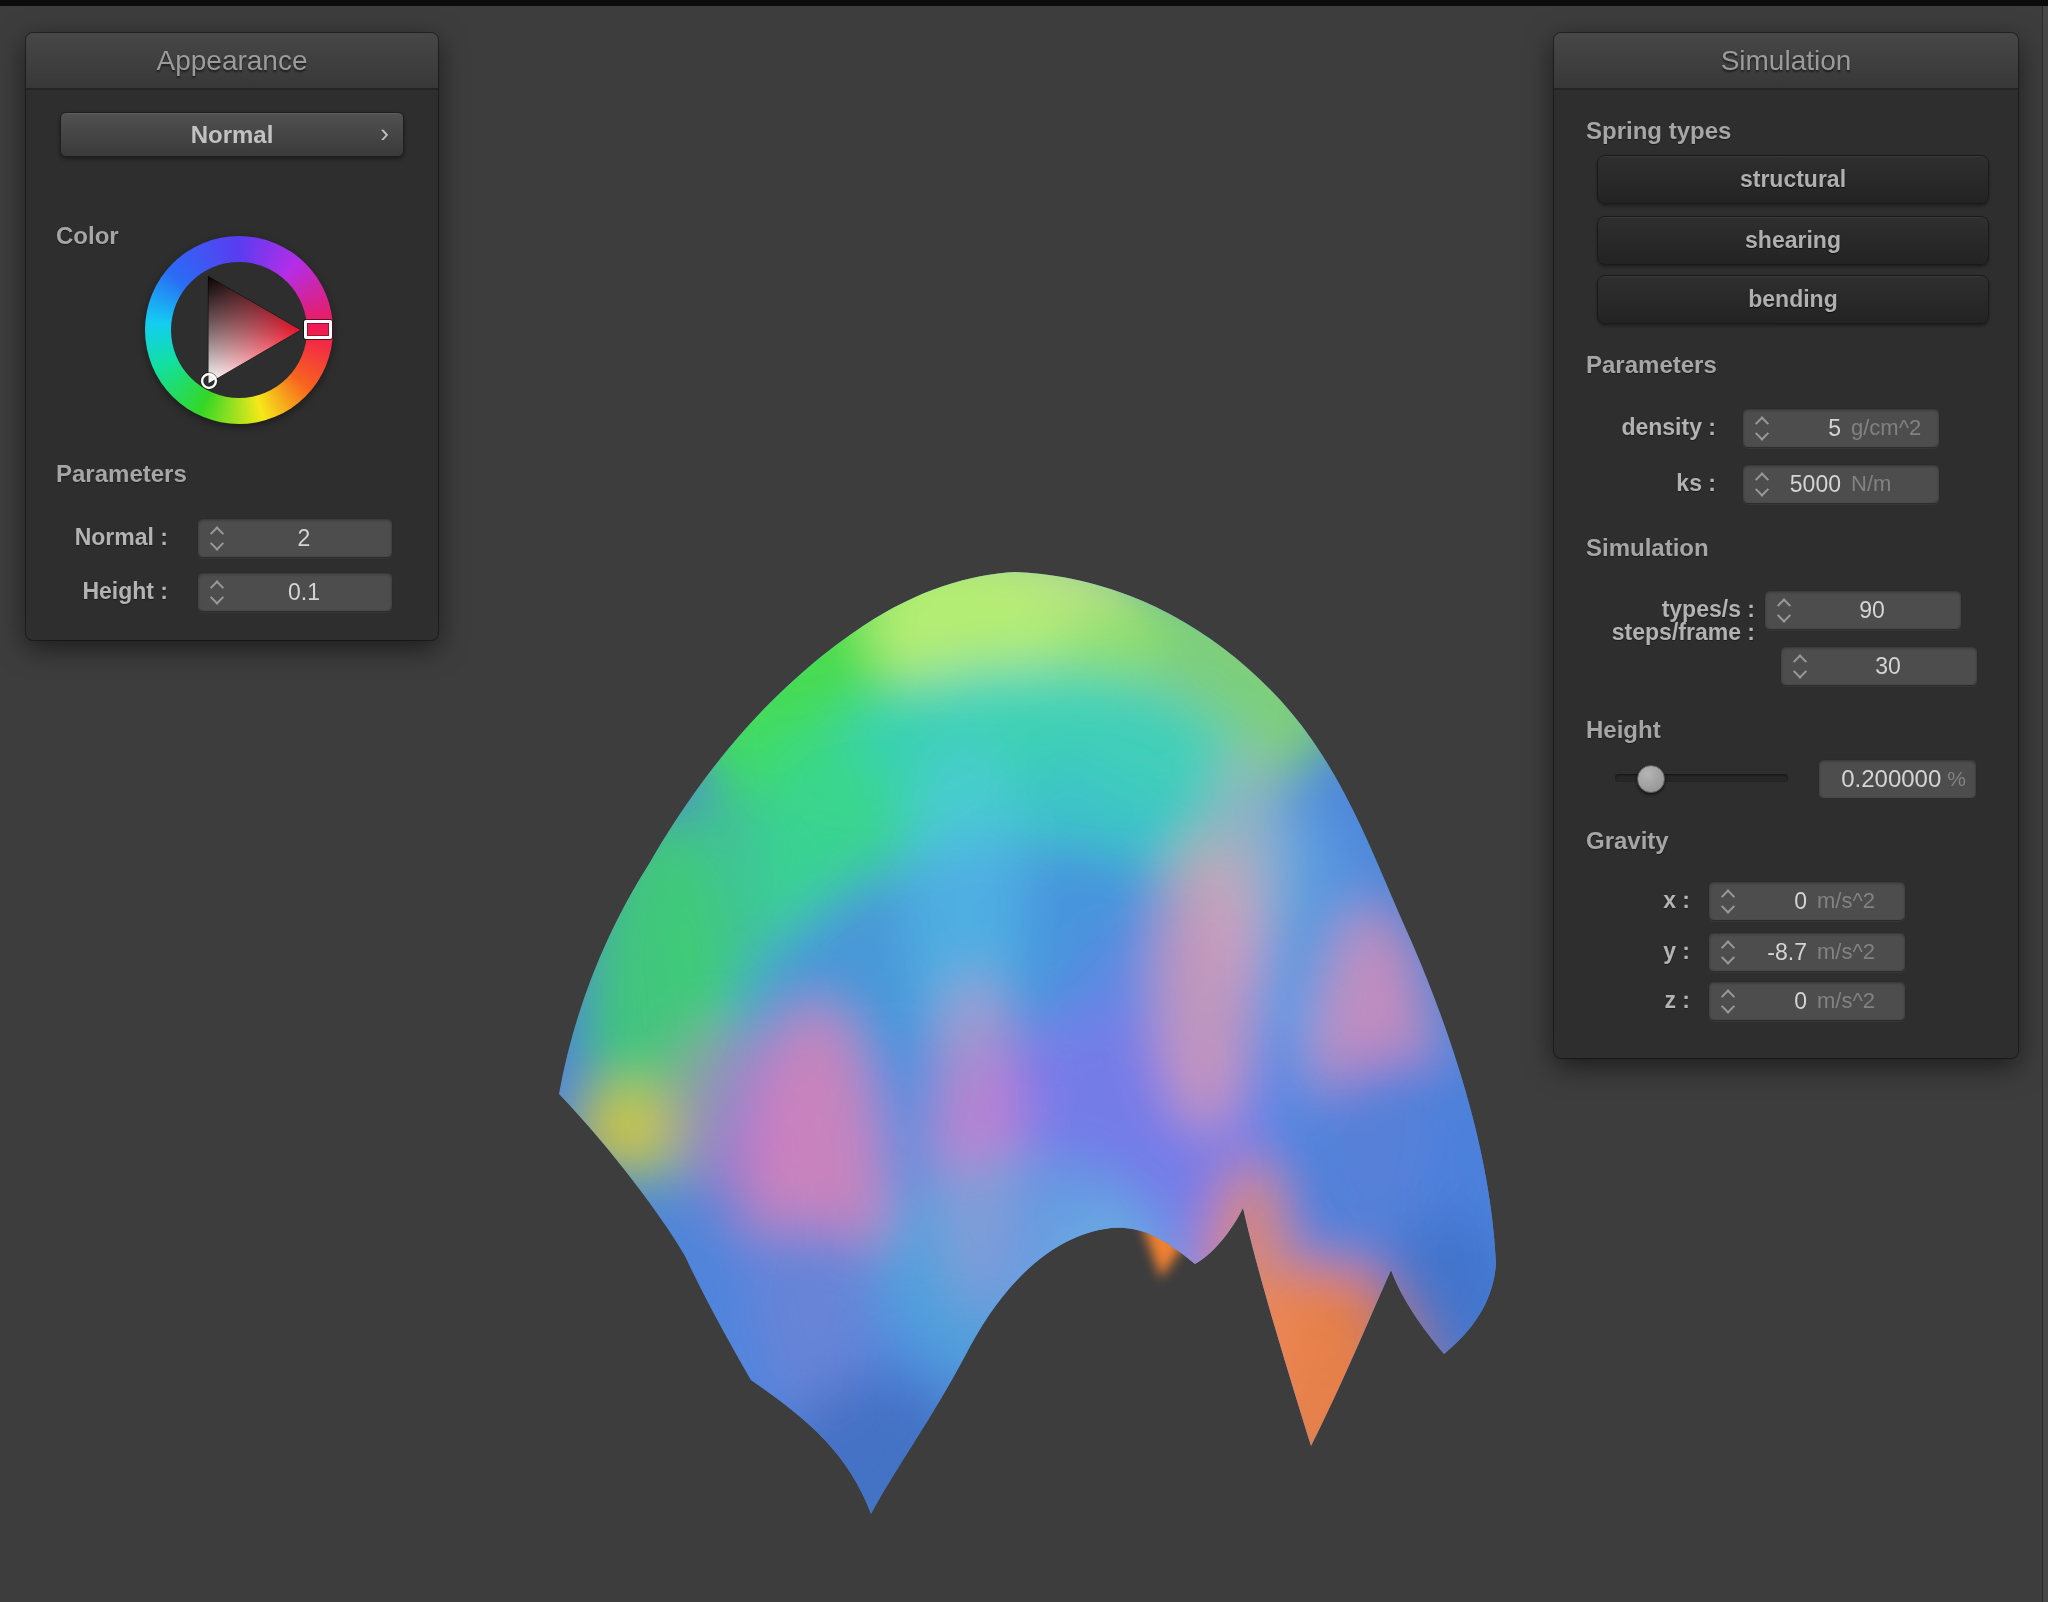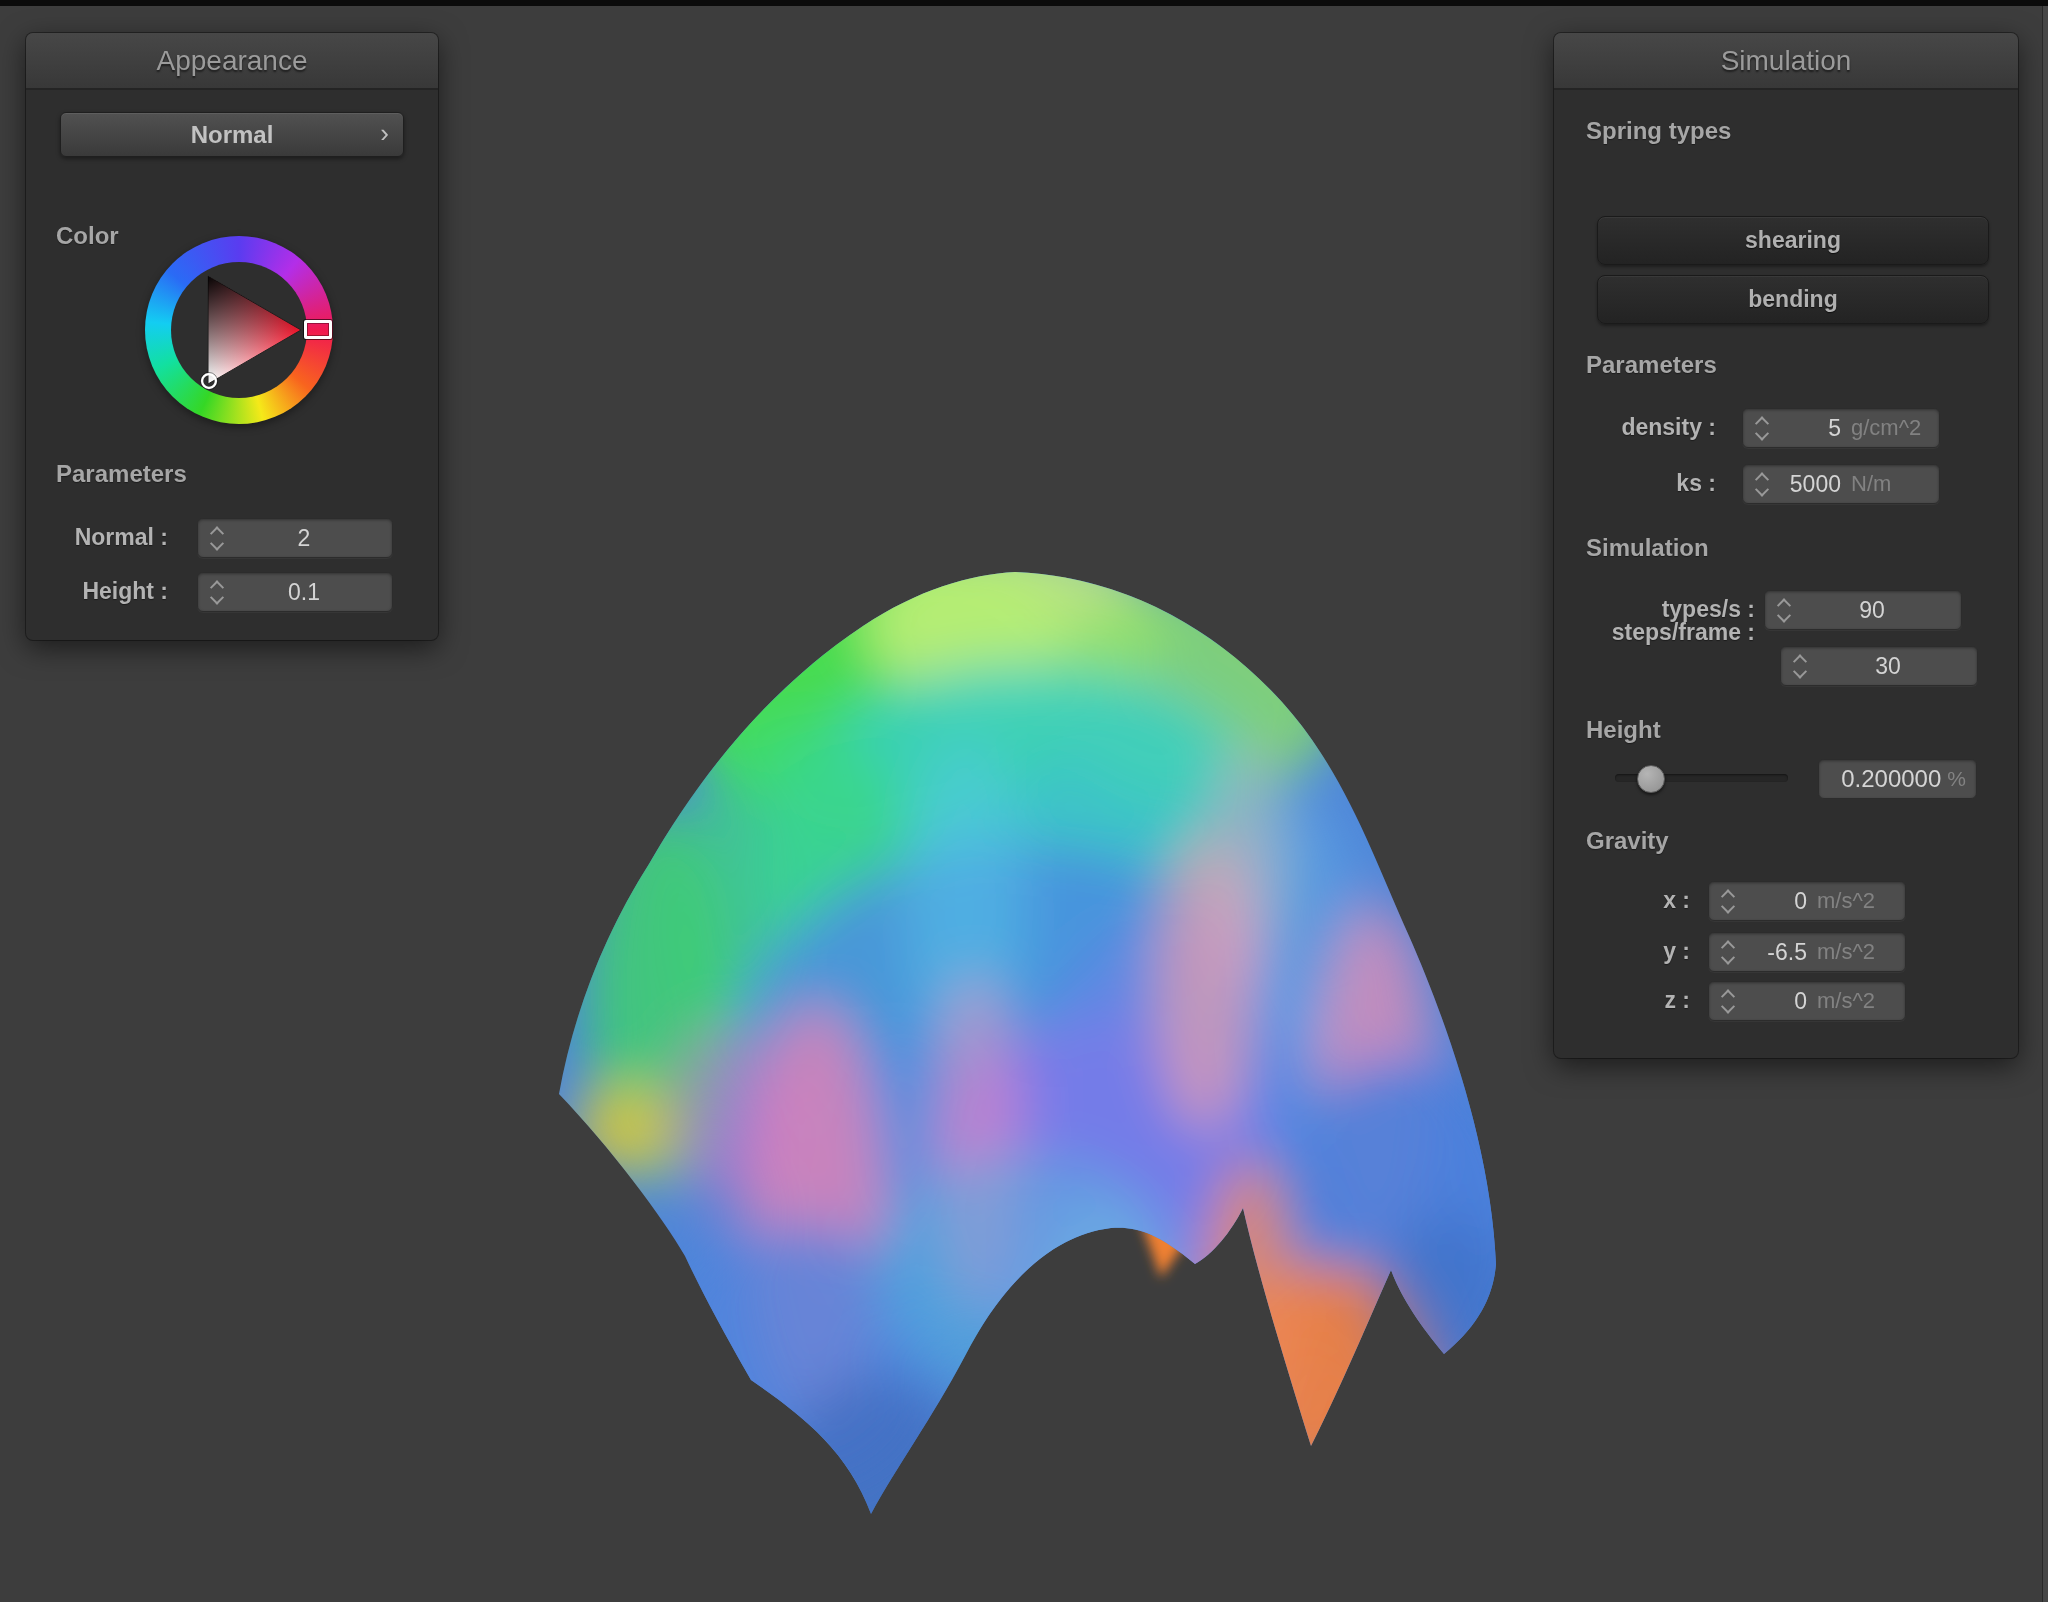--- a/index.html
+++ b/index.html
@@ -212,20 +212,21 @@
       </span>
     <span class="val">0.1</span>
   </div>
 </div>
 
 <div id="simulation" class="panel">
   <div class="panel-header">Simulation</div>
 
   <div class="section-label" style="left:32px;top:84px;">Spring types</div>
 
+  <div class="spring-btn" style="top:122px;">structural</div>
   <div class="spring-btn" style="top:183px;">shearing</div>
   <div class="spring-btn" style="top:242px;">bending</div>
 
   <div class="section-label" style="left:32px;top:318px;">Parameters</div>
 
   <div class="row-label" style="left:32px;top:375px;width:130px;">density :</div>
   <div class="field" style="left:188px;top:375px;width:196px;">
     <span class="spin">
         <i class="chev up"></i>
         <i class="chev down"></i>
@@ -285,21 +286,21 @@
     <span class="val">0</span>
     <span class="unit">m/s^2</span>
   </div>
 
   <div class="row-label" style="left:32px;top:899px;width:104px;">y :</div>
   <div class="field" style="left:154px;top:899px;width:196px;">
     <span class="spin">
         <i class="chev up"></i>
         <i class="chev down"></i>
       </span>
-    <span class="val">-6.5</span>
+    <span class="val">-8.7</span>
     <span class="unit">m/s^2</span>
   </div>
 
   <div class="row-label" style="left:32px;top:948px;width:104px;">z :</div>
   <div class="field" style="left:154px;top:948px;width:196px;">
     <span class="spin">
         <i class="chev up"></i>
         <i class="chev down"></i>
       </span>
     <span class="val">0</span>

